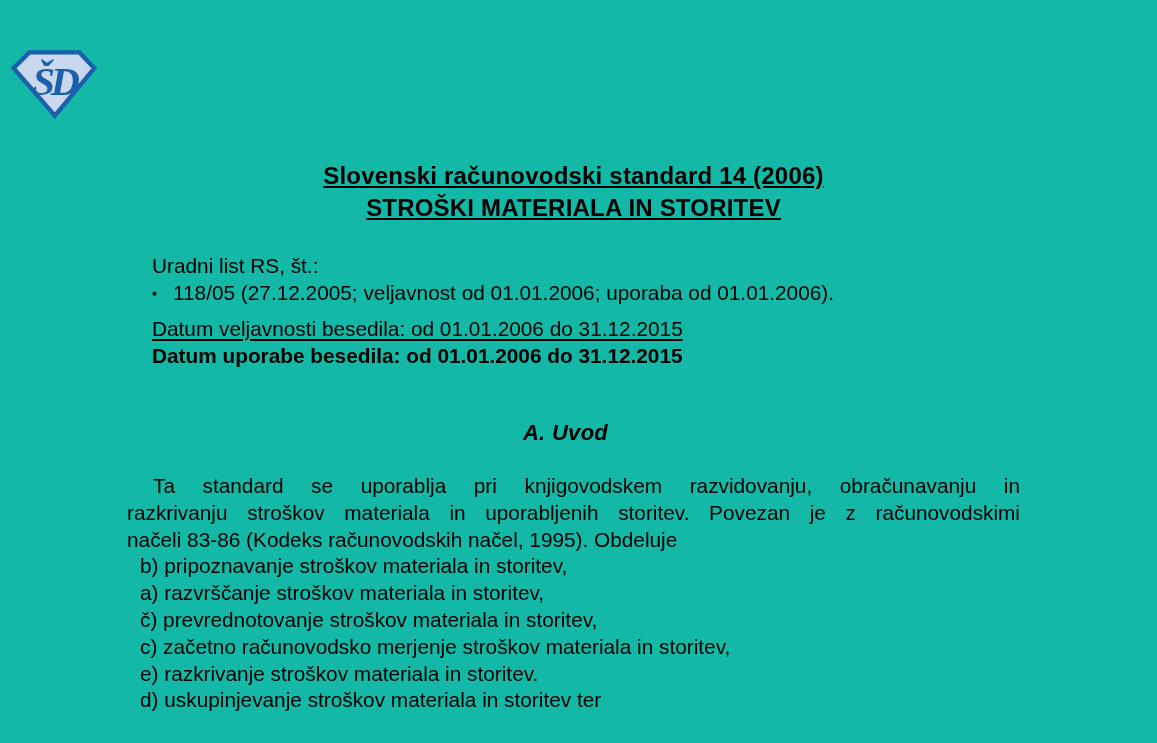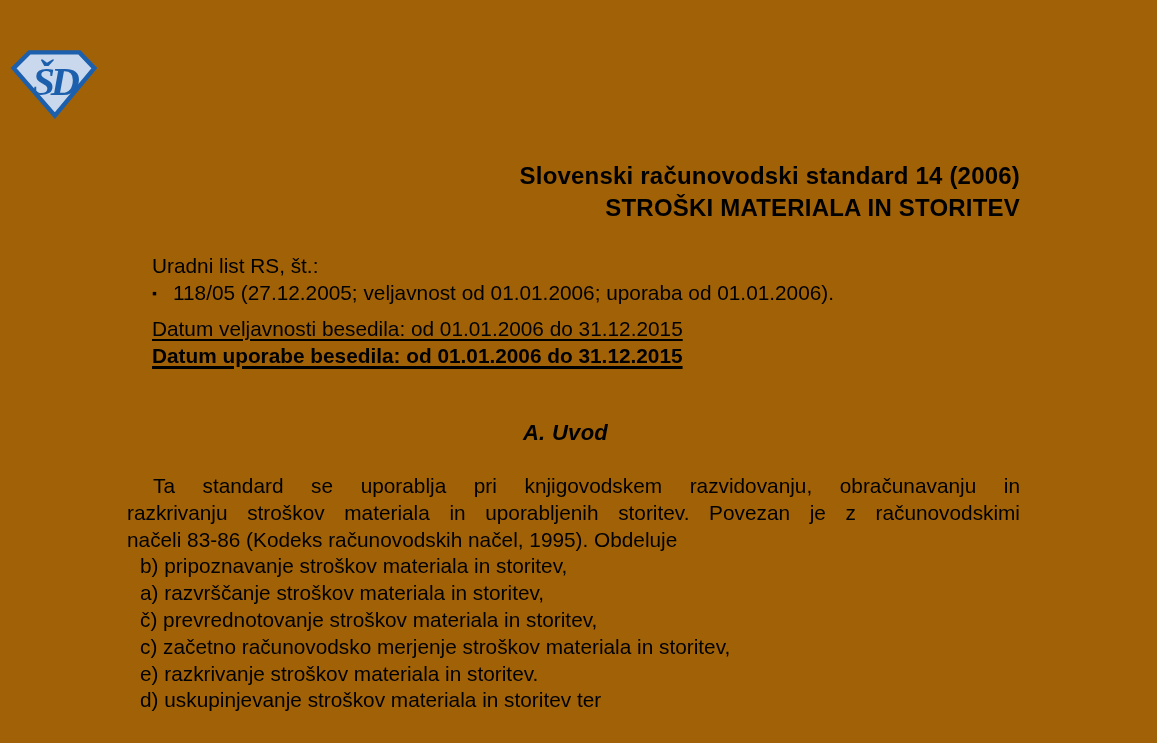--- a/index.html
+++ b/index.html
@@ -11,39 +11,40 @@
     width: 1157px;
     height: 743px;
     position: relative;
     overflow: hidden;
     font-family: "Liberation Sans", sans-serif;
     color: #000000;
   }
   .page {
     position: absolute;
     inset: 0;
-    background: #a16207;
+    background: #14b8a6;
   }
   .logo {
     position: absolute;
     left: 10px;
     top: 48px;
     width: 88px;
     height: 72px;
   }
   .title-block {
     position: absolute;
     left: 127px;
     right: 137px;
     top: 160px;
-    text-align: right;
+    text-align: center;
     font-weight: bold;
     font-size: 24px;
     line-height: 32px;
     letter-spacing: 0.2px;
+    text-decoration: underline;
   }
   .meta-block {
     position: absolute;
     left: 152px;
     top: 253px;
     right: 137px;
     font-size: 20.8px;
     line-height: 26.5px;
   }
   .meta-gap { height: 10px; }
@@ -53,21 +54,20 @@
     font-size: 14px;
     vertical-align: 2px;
   }
   .u-line {
     text-decoration: underline;
     text-underline-offset: 3px;
     text-decoration-thickness: 1.5px;
   }
   .bu-line {
     font-weight: bold;
-    text-decoration: underline;
     text-underline-offset: 3px;
     text-decoration-thickness: 2.5px;
   }
   .section-heading {
     position: absolute;
     left: 127px;
     right: 153px;
     top: 420px;
     text-align: center;
     font-size: 22px;

